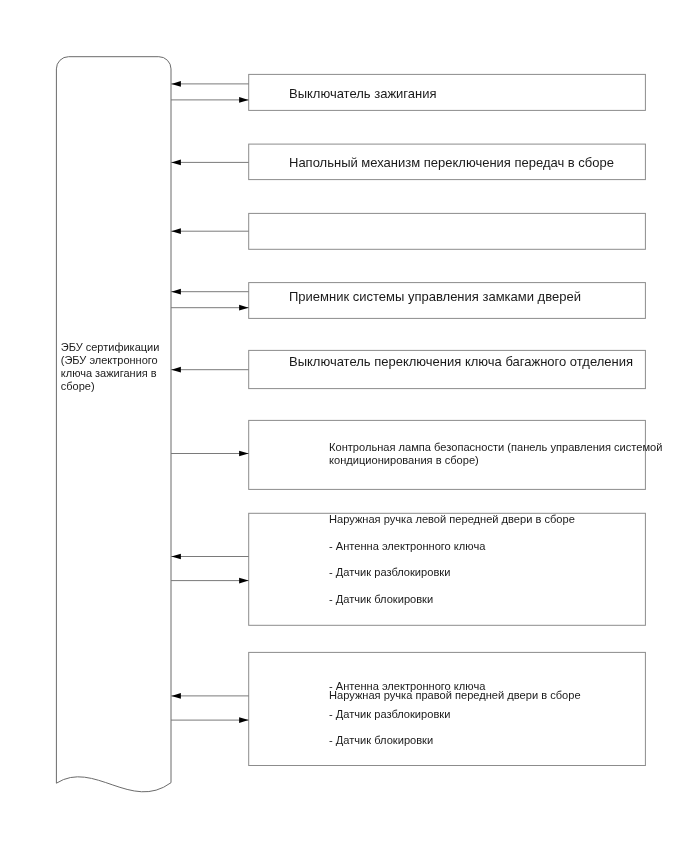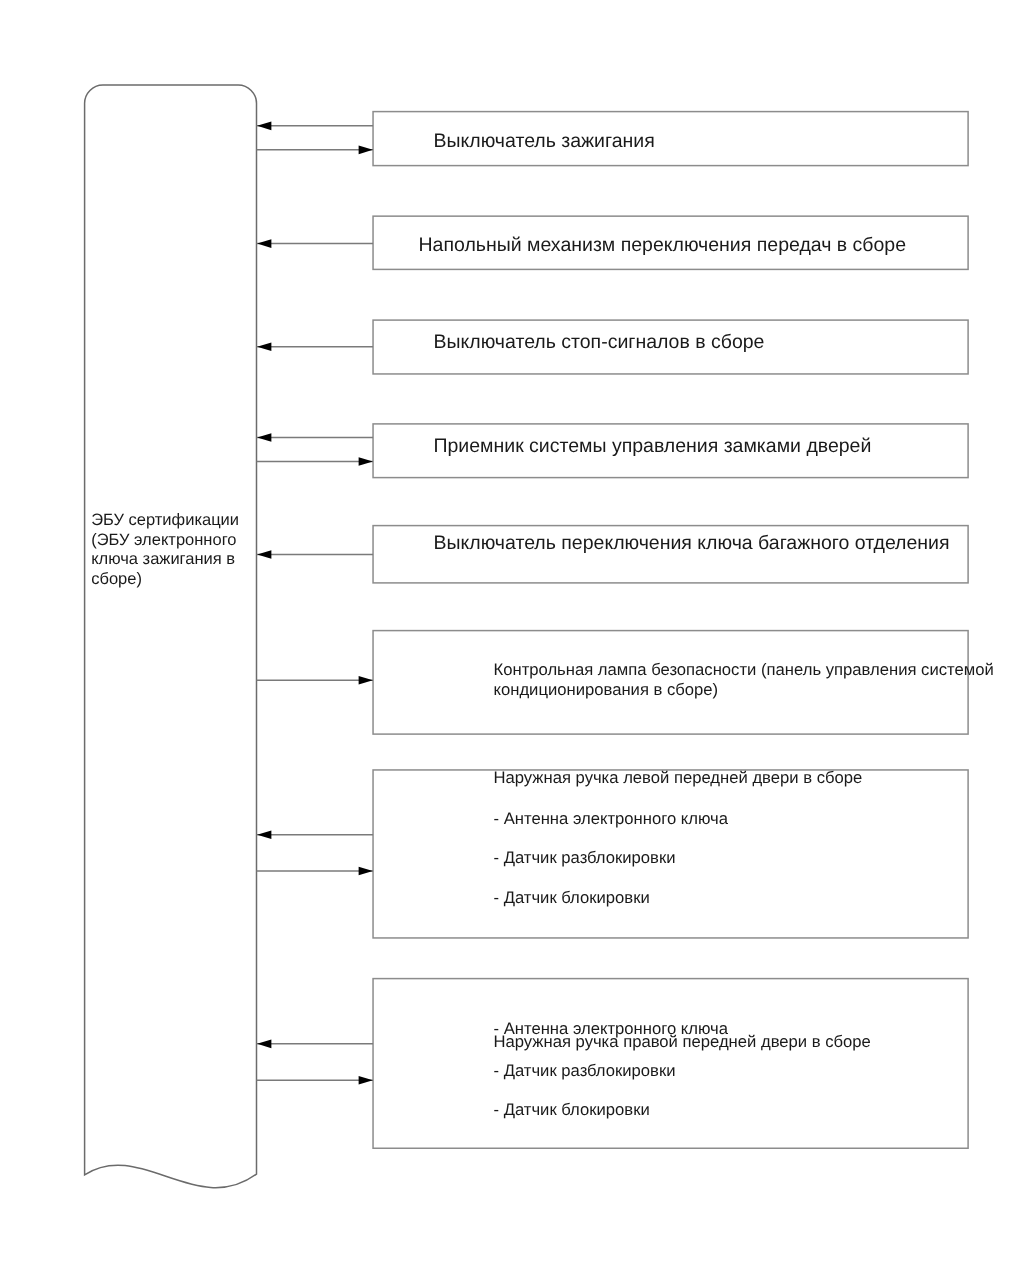--- a/index.html
+++ b/index.html
@@ -69,23 +69,22 @@
       <path d="M 248.6 580.6 L 239.1 577.75 L 239.1 583.45 Z"></path>
       <path d="M 171.4 695.9 L 180.9 693.05 L 180.9 698.75 Z"></path>
       <path d="M 248.6 720.1 L 239.1 717.25 L 239.1 722.95 Z"></path>
     </g>
   </svg>
 
   <div id="ecu-label" style="left:60.8px; top:340.8px;">ЭБУ сертификации (ЭБУ электронного ключа зажигания в сборе)</div>
 
   <div class="box-label" style="left:289px; top:86.6px;">Выключатель зажигания</div>
 
-  <div class="box-label" style="left:279px; top:155.6px;">Напольный механизм переключения передач в сборе</div>
+  <div class="box-label" style="left:289px; top:155.6px;">Напольный механизм переключения передач в сборе</div>
 
-  <div class="box-label" style="left:289px; top:220.6px;">Выключатель стоп-сигналов в сборе</div>
 
   <div class="box-label" style="left:289px; top:289.6px;text-align:center;">Приемник системы управления замками дверей</div>
 
   <div class="box-label" style="left:289px; top:354.6px;">Выключатель переключения ключа багажного отделения</div>
 
   <div class="list-line" style="left:289px; top:440.6px;">Контрольная лампа безопасности (панель управления системой</div>
   <div class="list-line" style="left:289px; top:453.8px;">кондиционирования в сборе)</div>
 
   <div class="list-line" style="left:289px; top:512.6px;">Наружная ручка левой передней двери в сборе</div>
   <div class="list-line" style="left:289px; top:539.6px;">- Антенна электронного ключа</div>

